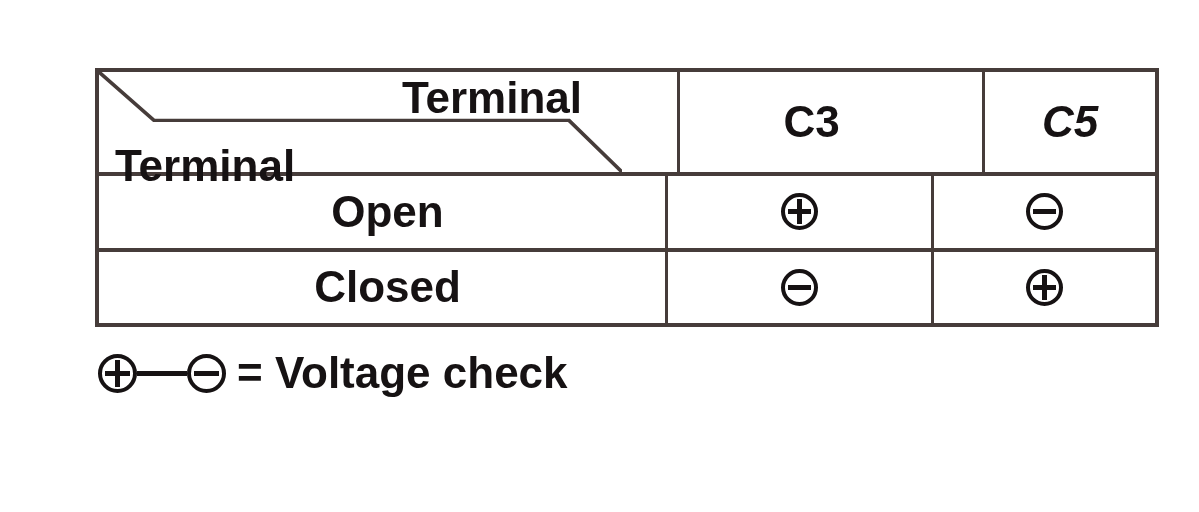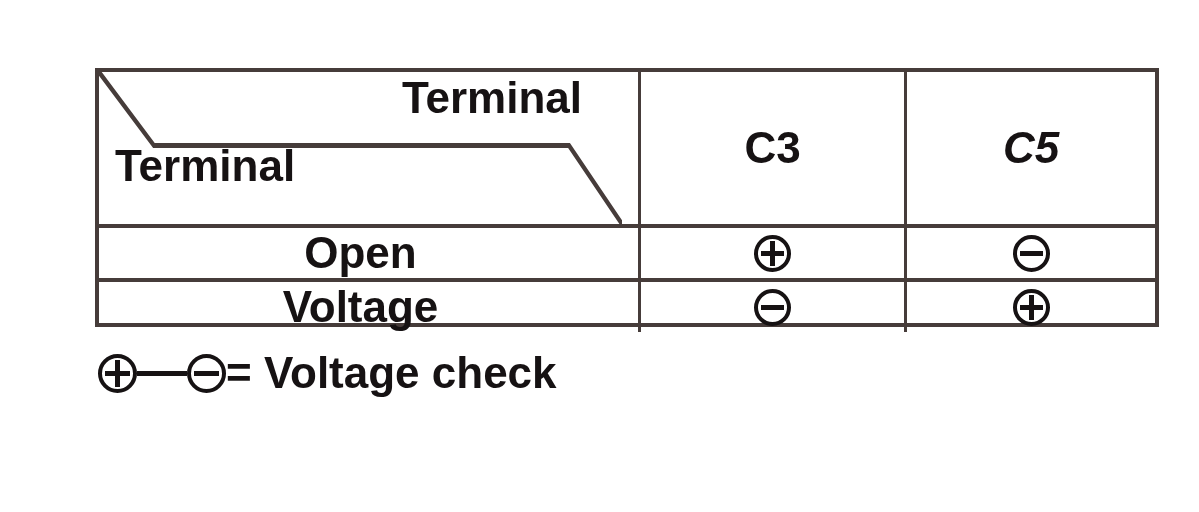--- a/index.html
+++ b/index.html
@@ -26,22 +26,22 @@
   .vtable {
     position:absolute;
     left:95px; top:68px;
     width:1064px; height:259px;
     border:4px solid var(--line);
     display:flex;
     flex-direction:column;
     background:var(--background);
   }
   .trow { display:flex; width:100%; }
-  .trow.header { height:152px; flex:0 0 auto; }
-  .trow.body { flex:1 1 0; border-top:4px solid var(--line); }
+  .trow.header { height:100px; flex:0 0 auto;gap:39px; }
+  .trow.body { flex:1 1 0; border-top:4px solid var(--line);padding-left:27px; }
   .cell {
     display:flex;
     align-items:center;
     justify-content:center;
     font-size:44px;
     font-weight:700;
     color:var(--ink);
   }
   .c0 { width:523px; flex:0 0 auto; }
   .c1 { width:266px; flex:0 0 auto; border-left:3px solid var(--line);margin-left:16px; }
@@ -105,20 +105,21 @@
     display:flex;
     align-items:center;
   }
   .legend .sym { width:39px; height:39px; }
   .legend-dash {
     width:50px; height:5px;
     background:var(--ink);
     flex:0 0 auto;
   }
   .legend-text {
+    margin-left:11px;
     font-size:44px;
     font-weight:700;
     line-height:1.0;
     white-space:pre;
   }
 </style>
 </head>
 <body>
 
 <div class="page">
@@ -141,21 +142,21 @@
       <div class="cell c0">Open</div>
       <div class="cell c1">
         <span class="sym sym-plus"></span>
       </div>
       <div class="cell c2">
         <span class="sym sym-minus"></span>
       </div>
     </div>
 
     <div class="trow body">
-      <div class="cell c0">Voltage</div>
+      <div class="cell c0">Closed</div>
       <div class="cell c1">
         <span class="sym sym-minus"></span>
       </div>
       <div class="cell c2">
         <span class="sym sym-plus"></span>
       </div>
     </div>
 
   </div>
 

